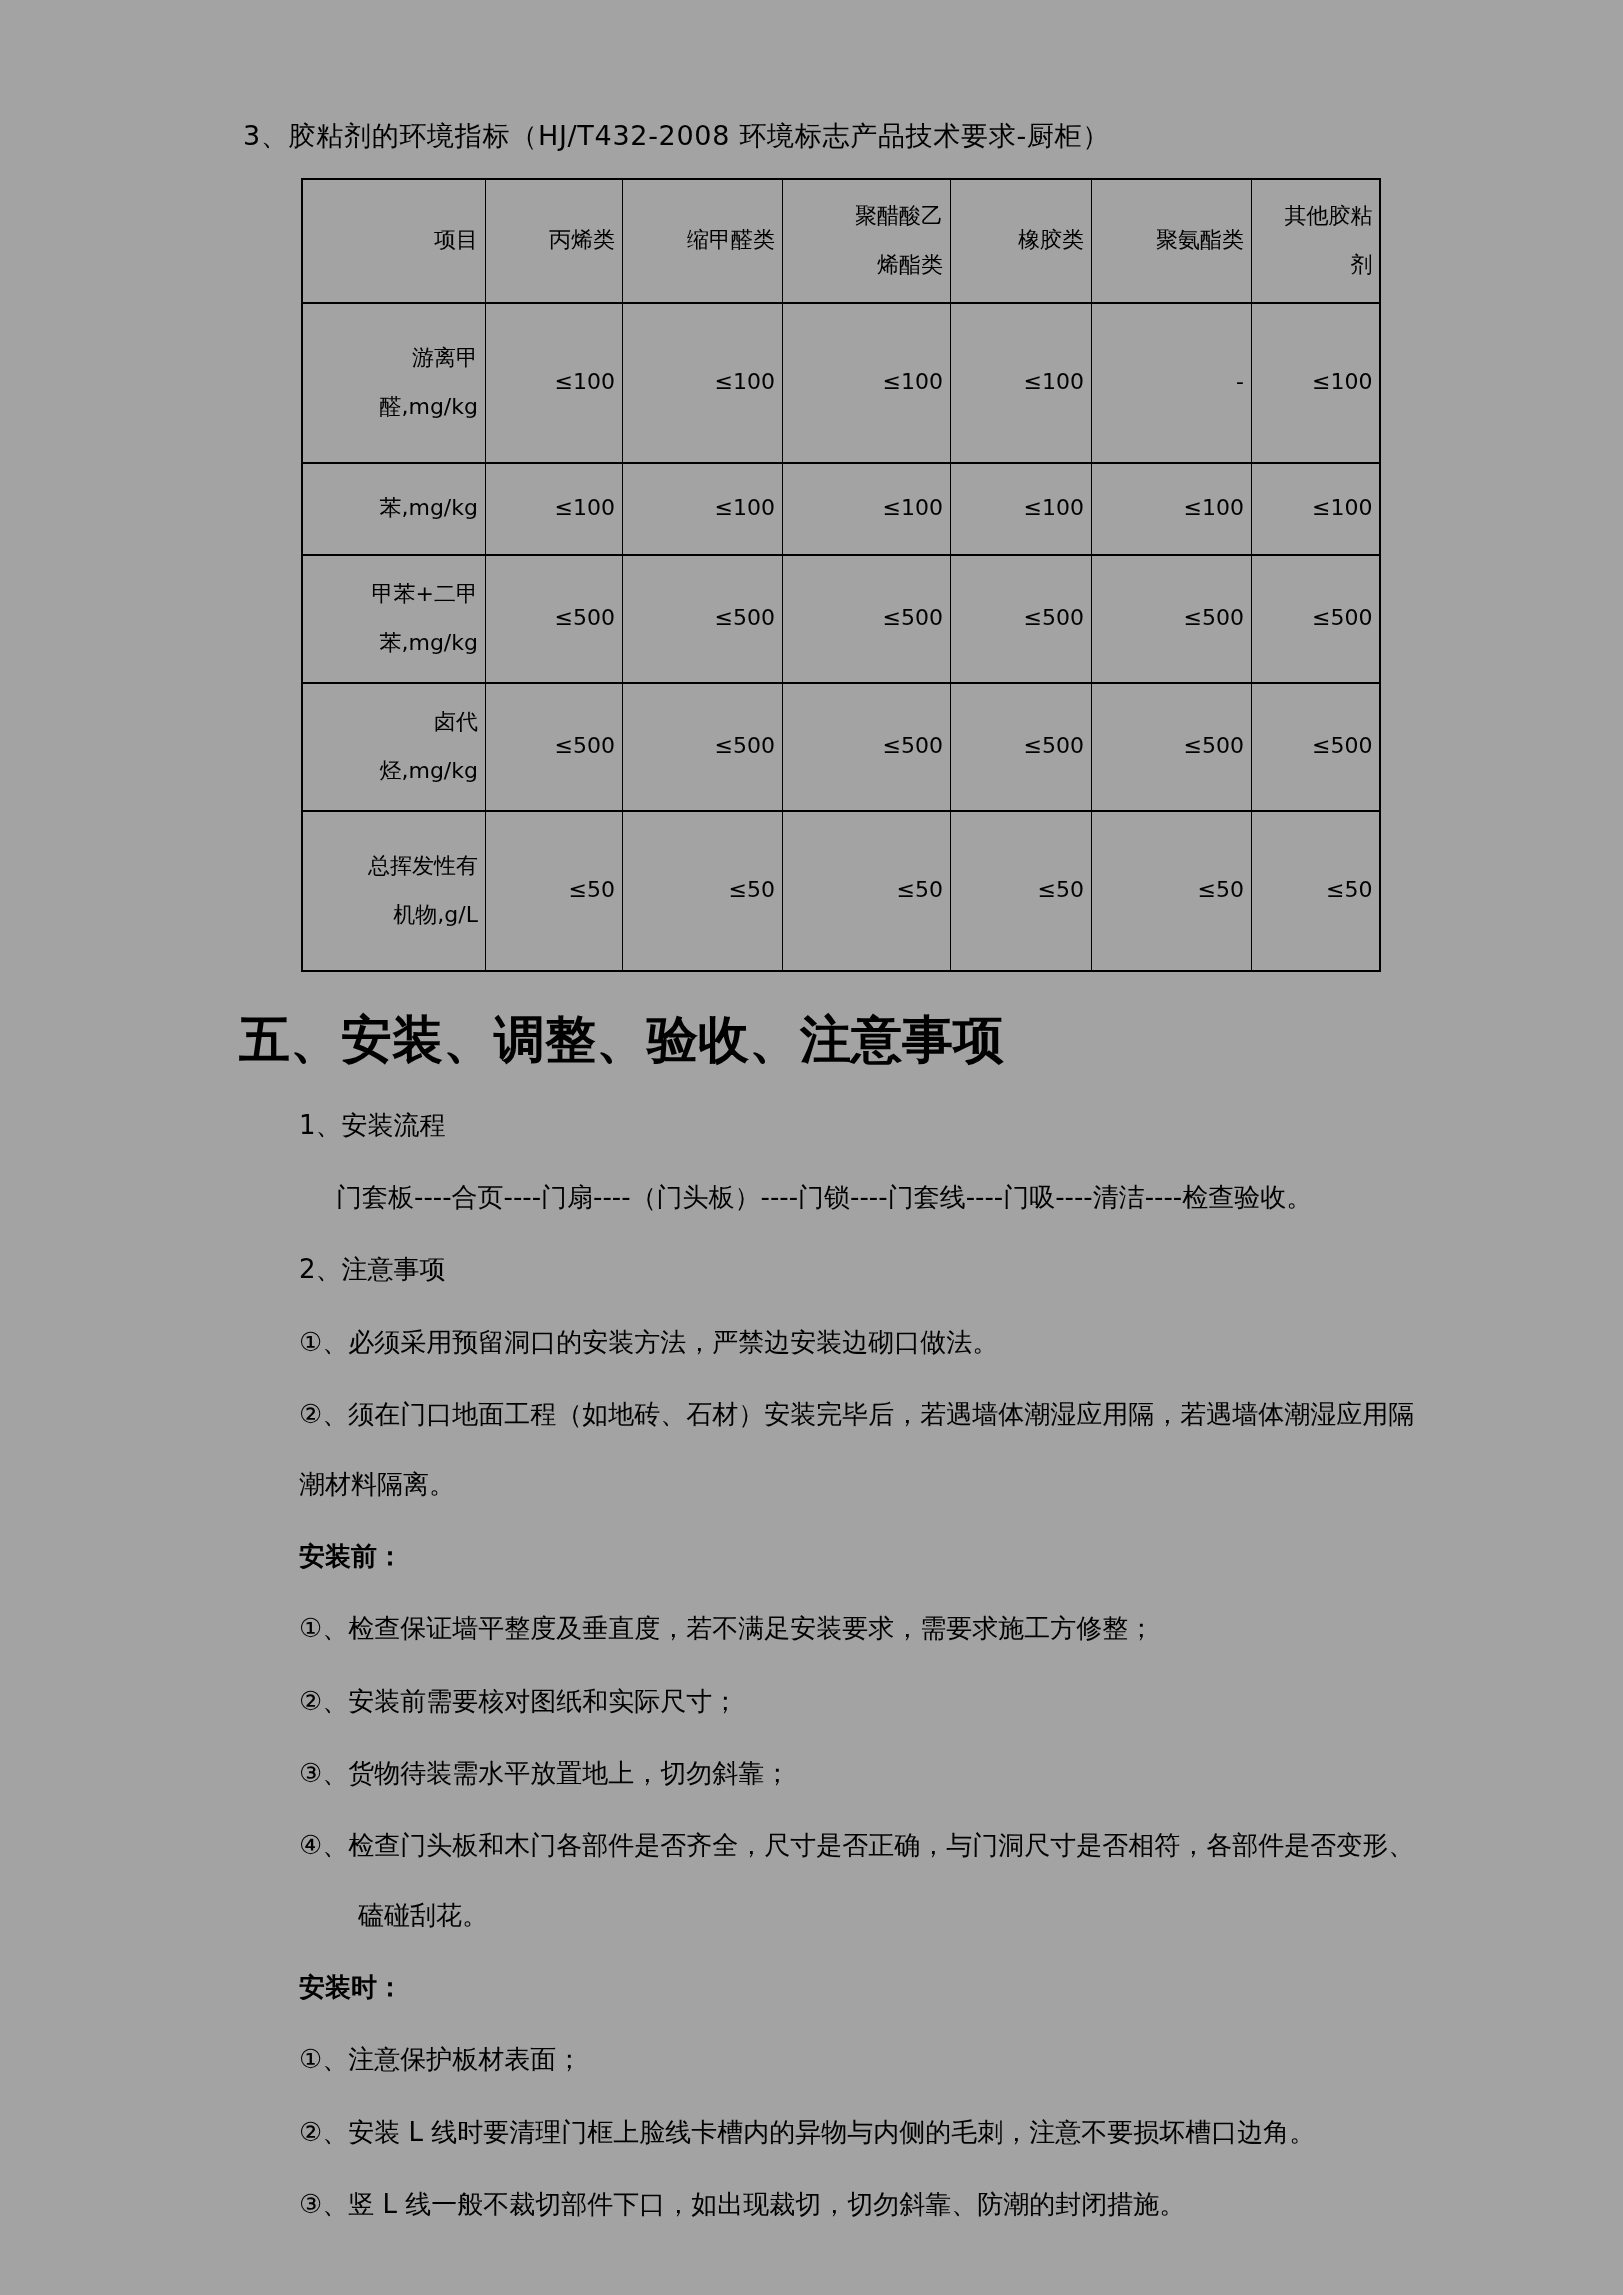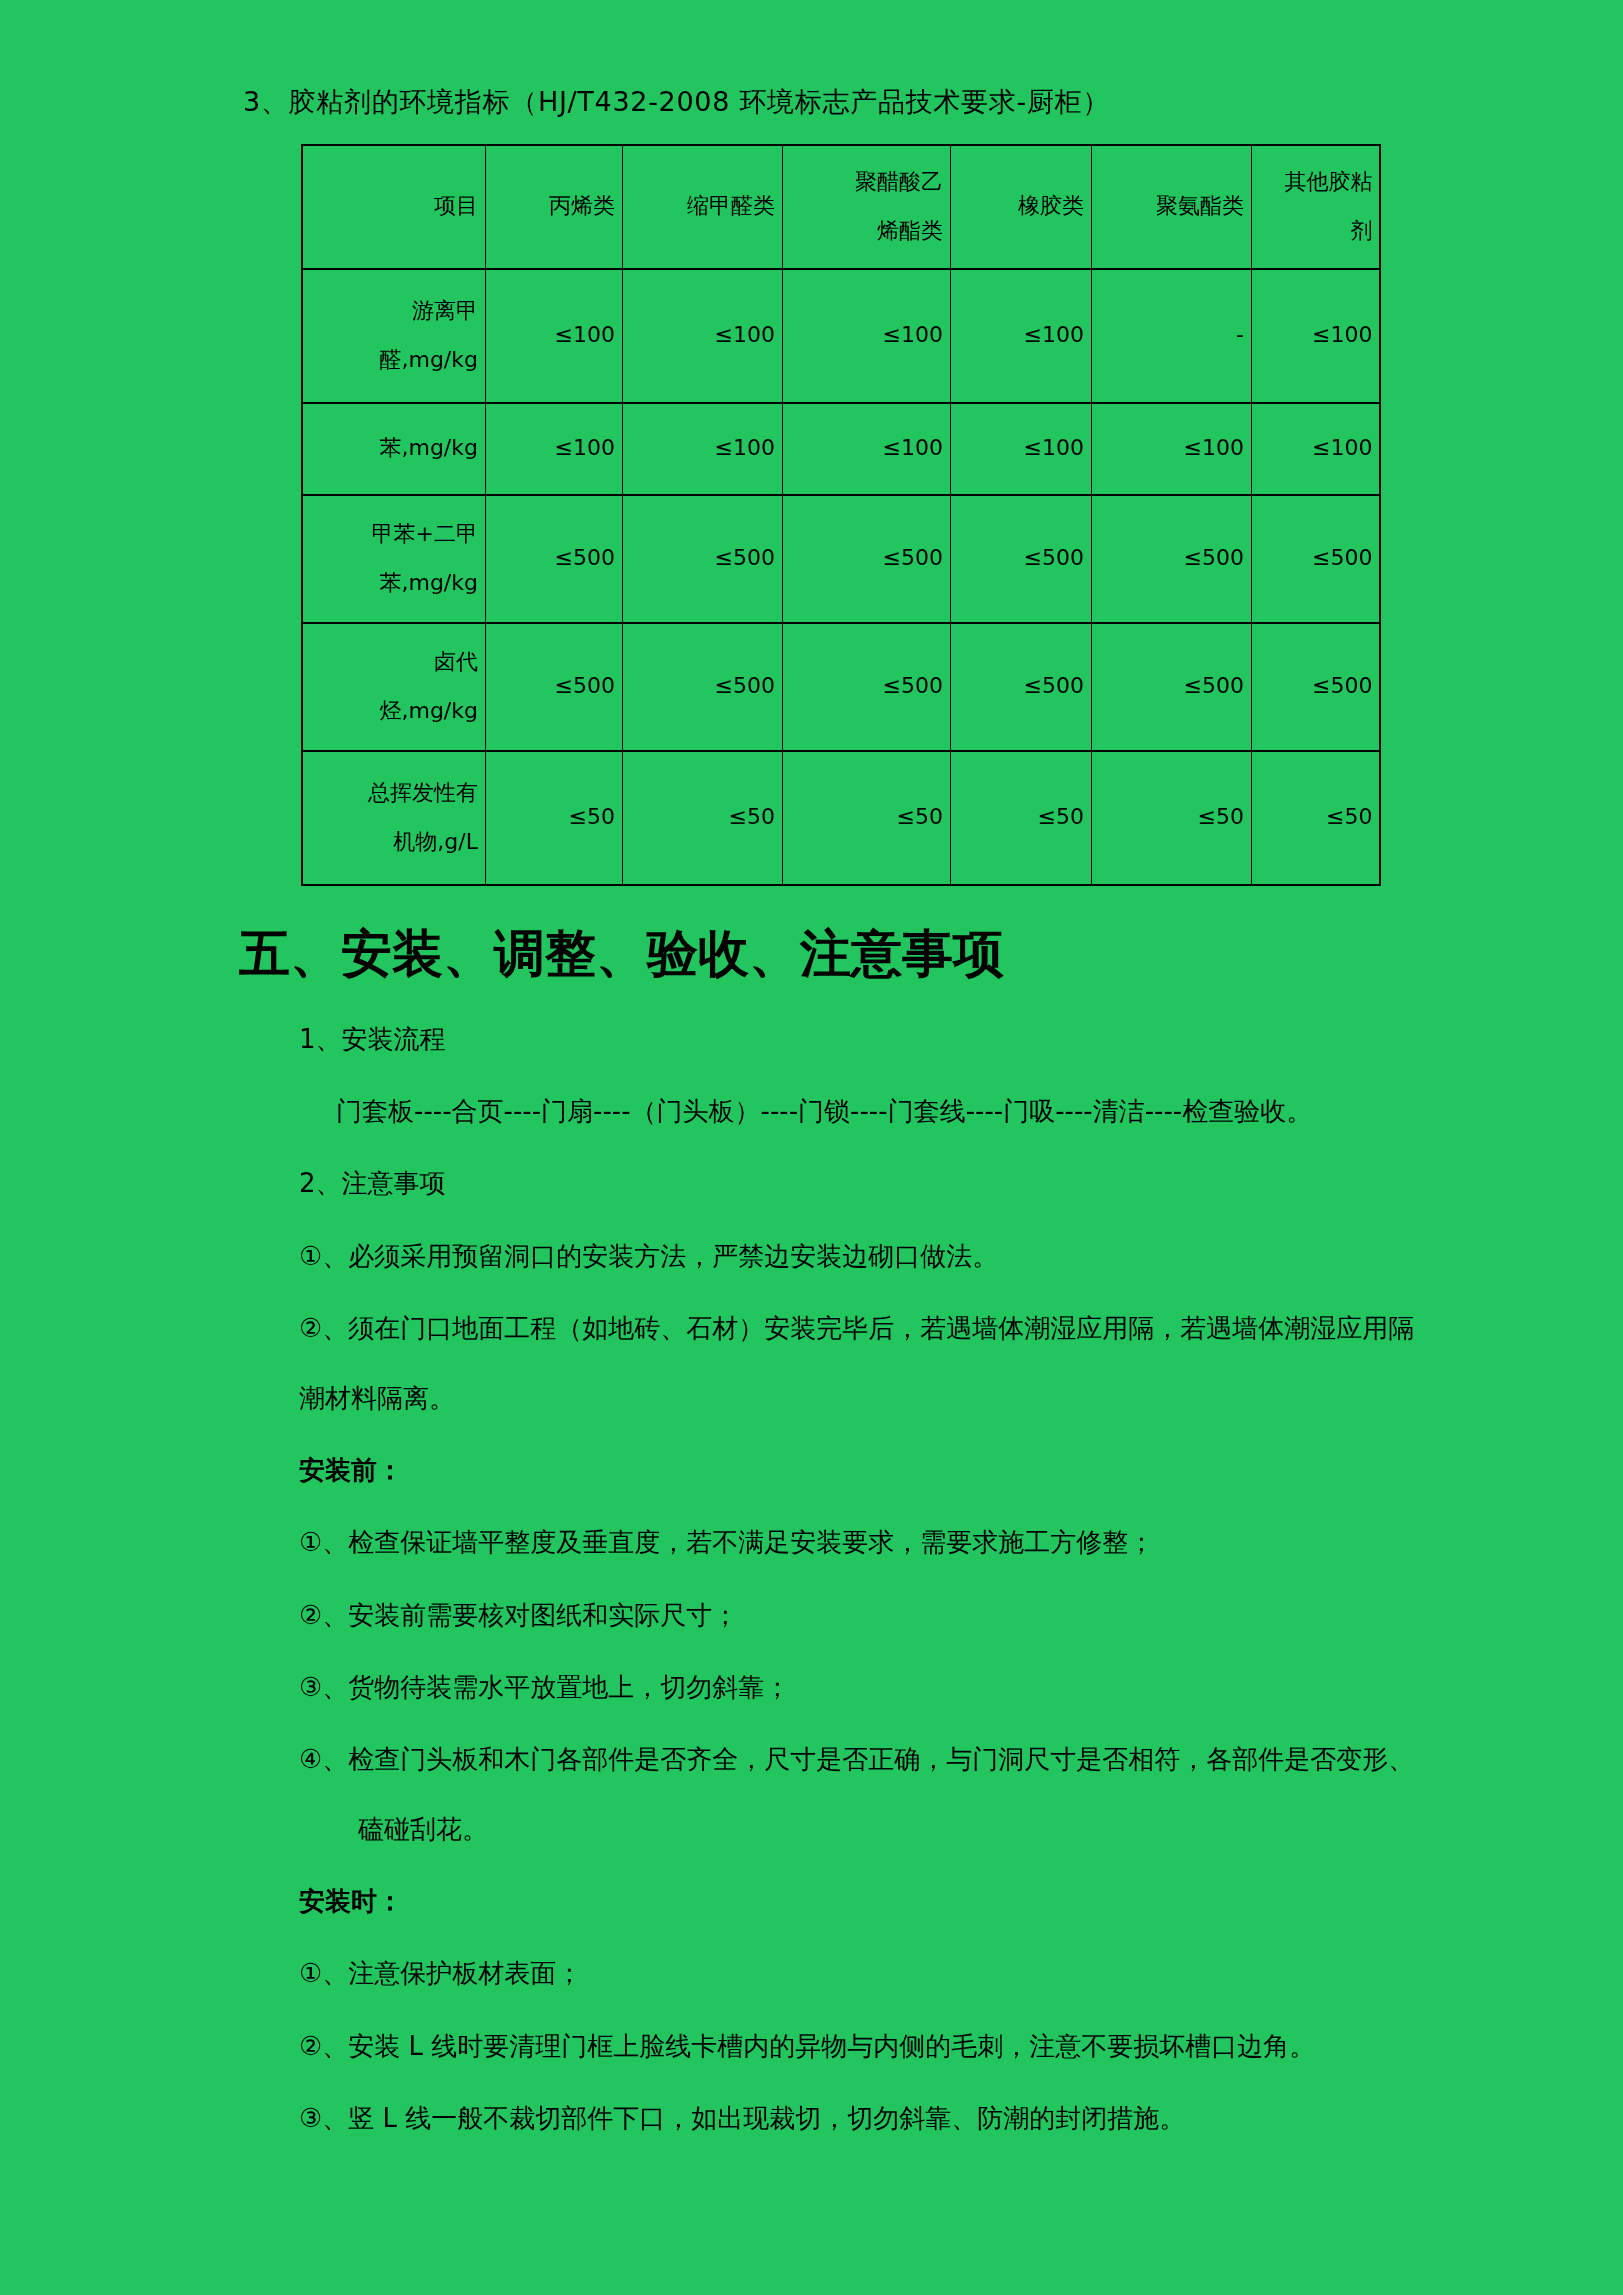--- a/index.html
+++ b/index.html
@@ -1,24 +1,24 @@
 <!DOCTYPE html>
 <html style="font-size:10.5px"><head>
 <meta charset="utf-8">
 <style>
   html, body { margin: 0; padding: 0; background: #ffffff; }
   .page {
     position: relative;
     width: 1623px;
     height: 2295px;
-    background: #22c55e;
+    background: #a3a3a3;
     color: #000000;
     font-family: "DejaVu Sans", "Liberation Sans", sans-serif;
     box-sizing: border-box;
-    padding: 82px 177px 0 243px;
+    padding: 116px 177px 0 243px;
     overflow: hidden;
   }
   .h-sub {
     font-size: 27px;
     font-weight: 400;
     line-height: 1.5;
     letter-spacing: 0.7px;
     white-space: pre-line;
   }
   table.spec {
@@ -36,21 +36,21 @@
     font-size: 22px;
     font-weight: 400;
     text-align: right;
     vertical-align: middle;
     padding: 5.2px 6.5px 5.2px 15.7px;
     line-height: 2.2;
     white-space: pre-line;
     box-sizing: border-box;
   }
   tr.r-head  { height: 124px; }
-  tr.r-tall  { height: 134px; }
+  tr.r-tall  { height: 160px; }
   tr.r-short { height: 92px; }
   tr.r-mid   { height: 128px; margin-left: 20px; }
   .h-main {
     font-size: 51px;
     font-weight: 700;
     line-height: 1.35;
     margin: 34px 0 0 -3.9px;
     letter-spacing: 0px;
   }
   .paras {

